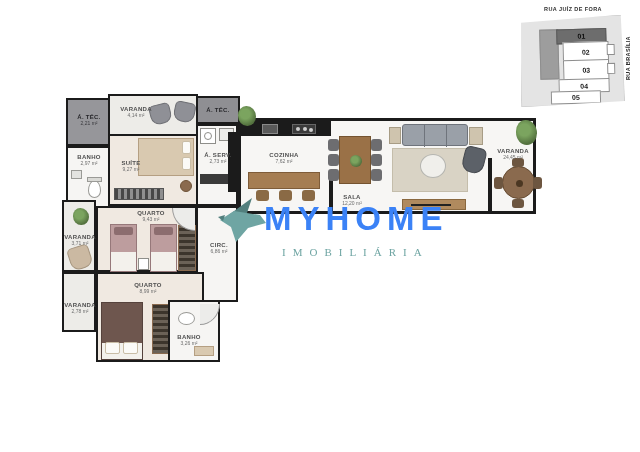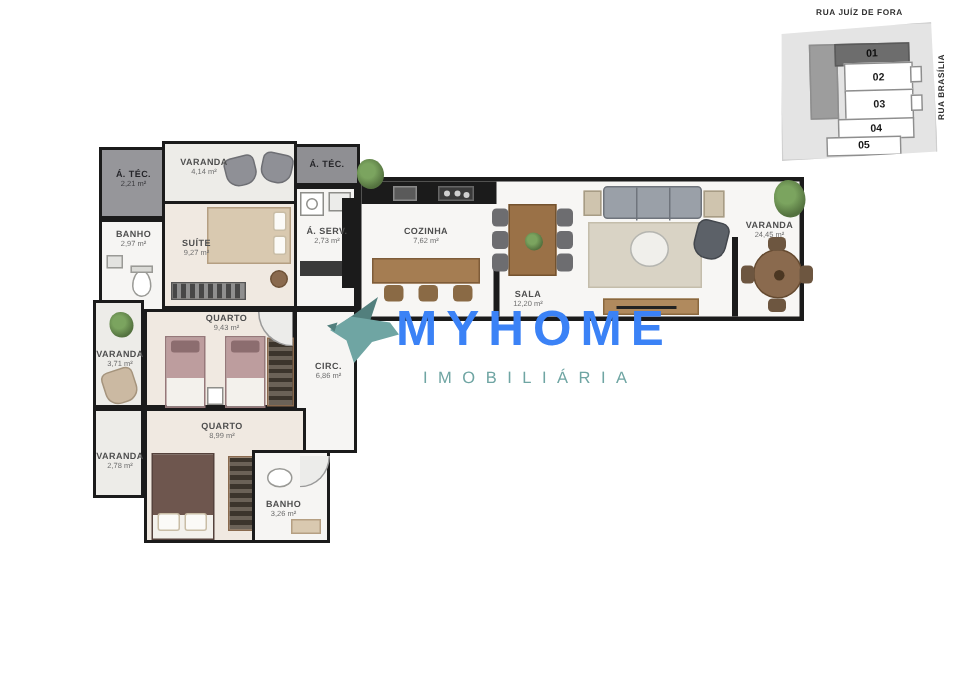--- a/index.html
+++ b/index.html
@@ -24,21 +24,21 @@
     border-top:none;border-right:none;}
   .grid{background-image:linear-gradient(#0000000a 1px,transparent 1px),
     linear-gradient(90deg,#0000000a 1px,transparent 1px);background-size:12px 12px;}
   .wall{position:absolute;background:#1b1b1b;}
 
   
   #logo{position:absolute;left:218px;top:194px;width:230px;height:80px;z-index:20;}
   #brand{position:absolute;left:46px;top:6px;font-size:33px;font-weight:700;
     letter-spacing:6px;color:#3b82f6;}
   #brandsub{position:absolute;left:64px;top:52px;font-size:11px;letter-spacing:7px;
-    color:#6fa5a3;}
+    color:#6fa5a3;font-family:Liberation Serif, serif;}
   #plantitle{position:absolute;left:456px;top:217px;font-size:16px;font-weight:800;
     color:#101010;letter-spacing:.4px;z-index:20;}
 
   
   #sitemap{position:absolute;left:518px;top:2px;width:120px;height:108px;z-index:15;}
   #street-top{position:absolute;left:0;top:4px;width:110px;text-align:center;
     font-size:5.5px;font-weight:700;letter-spacing:.4px;color:#2e2e2e;}
   #street-right{position:absolute;left:107px;top:34px;font-size:5.5px;font-weight:700;
     letter-spacing:.4px;color:#2e2e2e;writing-mode:vertical-rl;transform:rotate(180deg);}
   #plot{position:absolute;left:2px;top:14px;width:102px;height:88px;background:#e4e4e4;

